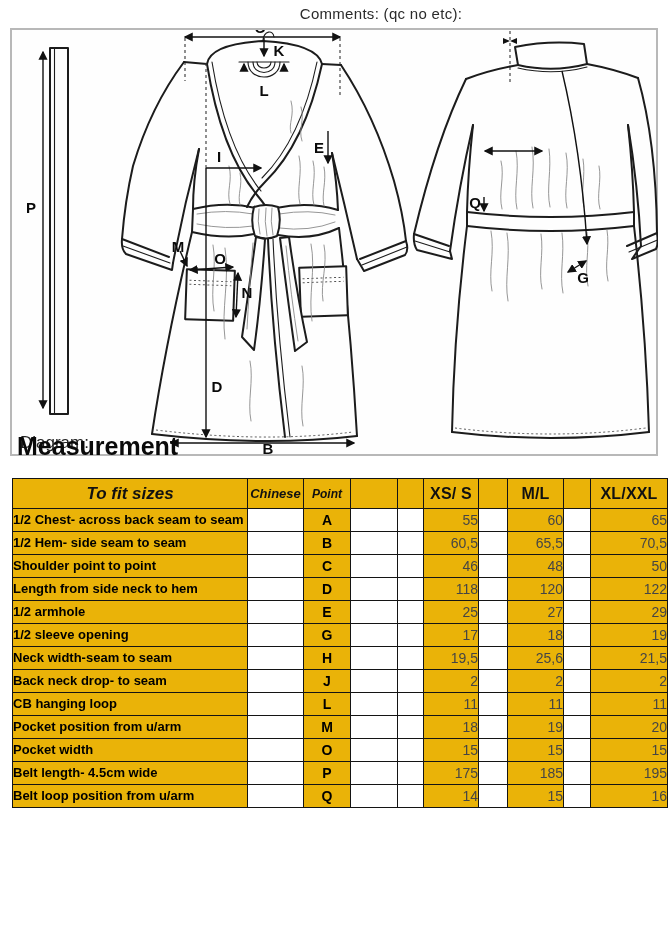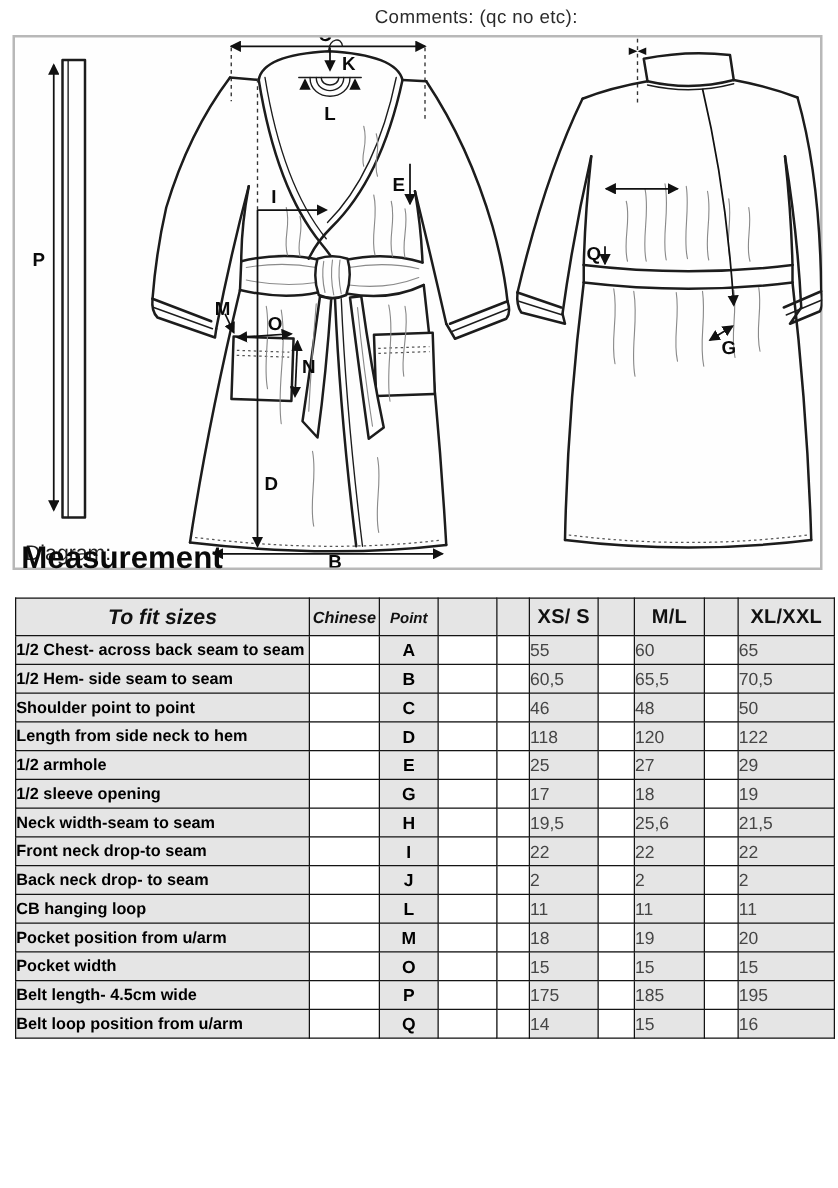--- a/index.html
+++ b/index.html
@@ -17,34 +17,34 @@
   }
   .diagram-box svg{position:absolute;top:0;left:0;}
   .diagram-label{
     position:absolute;left:8px;bottom:1px;font-size:17px;color:#222;
   }
   .measurement-title{
     position:absolute;top:432px;left:17px;font-size:25px;font-weight:bold;color:#0a0a0a;
   }
   table.meas{
     position:absolute;top:478px;left:12px;width:655px;
-    border-collapse:collapse;table-layout:fixed;background:#e5e5e5;
+    border-collapse:collapse;table-layout:fixed;background:#eab308;
   }
   table.meas th, table.meas td{
     border:1.5px solid #141414;padding:0;overflow:hidden;box-sizing:border-box;
   }
   thead tr{height:30px;}
   tbody td{height:23px;}
   .h-fit{font-size:17px;font-weight:bold;font-style:italic;text-align:center;}
   .h-chinese{font-size:13px;font-weight:bold;font-style:italic;text-align:center;}
   .h-point{font-size:12px;font-weight:bold;font-style:italic;text-align:center;}
   .h-size{font-size:16px;font-weight:bold;text-align:center;letter-spacing:0.2px;}
   .c-label{font-size:13px;font-weight:bold;text-align:left;padding:1px 2px 1px 4px;line-height:1.2;color:#000;}
   .c-point{font-size:14px;font-weight:bold;text-align:center;color:#000;}
-  .c-val{font-size:14px;text-align:left;color:#454545;}
+  .c-val{font-size:14px;text-align:right;color:#454545;}
   .c-chinese,.c-gap{background:#fff;}
   
   .outline{fill:none;stroke:#1c1c1c;stroke-width:2;stroke-linecap:round;stroke-linejoin:round;}
   .thin{fill:none;stroke:#1c1c1c;stroke-width:1.1;stroke-linecap:round;}
   .gather{fill:none;stroke:#8a8a8a;stroke-width:0.9;stroke-linecap:round;}
   .stitch{fill:none;stroke:#555;stroke-width:1;stroke-dasharray:2 2.5;}
   .guide{fill:none;stroke:#333;stroke-width:1.1;stroke-dasharray:3 3;}
   .meas-line{fill:none;stroke:#111;stroke-width:1.4;}
   .lbl{font-family:"Liberation Sans",sans-serif;font-size:15px;font-weight:bold;fill:#0a0a0a;text-anchor:middle;}
   .whitefill{fill:#fefefe;}
@@ -363,32 +363,20 @@
     <td class="c-point">H</td>
     <td class="c-gap"></td>
     <td class="c-gap"></td>
     <td class="c-val">19,5</td>
     <td class="c-gap"></td>
     <td class="c-val">25,6</td>
     <td class="c-gap"></td>
     <td class="c-val">21,5</td>
   </tr>
       <tr>
-    <td class="c-label">Front neck drop-to seam</td>
-    <td class="c-chinese"></td>
-    <td class="c-point">I</td>
-    <td class="c-gap"></td>
-    <td class="c-gap"></td>
-    <td class="c-val">22</td>
-    <td class="c-gap"></td>
-    <td class="c-val">22</td>
-    <td class="c-gap"></td>
-    <td class="c-val">22</td>
-  </tr>
-      <tr>
     <td class="c-label">Back neck drop- to seam</td>
     <td class="c-chinese"></td>
     <td class="c-point">J</td>
     <td class="c-gap"></td>
     <td class="c-gap"></td>
     <td class="c-val">2</td>
     <td class="c-gap"></td>
     <td class="c-val">2</td>
     <td class="c-gap"></td>
     <td class="c-val">2</td>

